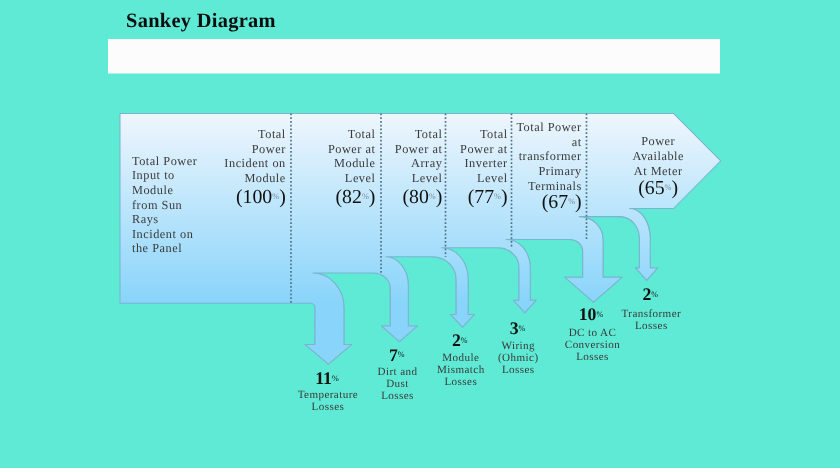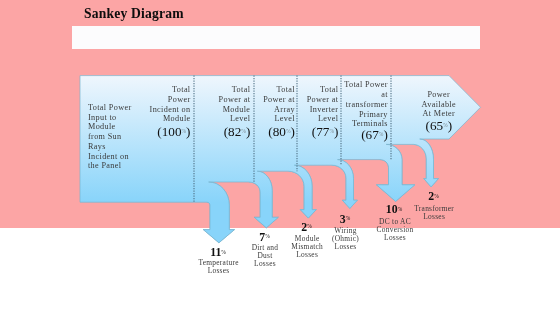--- a/index.html
+++ b/index.html
@@ -1,17 +1,17 @@
 <!DOCTYPE html>
 <html><head>
 <meta charset="utf-8">
 <style>
   html,body{margin:0;padding:0;}
   body{width:560px;height:315px;background:#ffffff;font-family:"Liberation Serif",serif;overflow:hidden;}
-  #stage{position:absolute;left:0;top:0;width:560px;height:228px;background:#fca5a5;}
+  #stage{position:absolute;left:0;top:0;width:560px;height:312px;background:#5eead4;}
   .title{position:absolute;left:84px;top:6px;font-family:"Liberation Serif",serif;font-weight:bold;font-size:13.6px;color:#0d0d0d;letter-spacing:0.2px;}
   .bandbg{position:absolute;left:72px;top:26px;width:408px;height:23px;background:#fcfcfd;}
   .logo{position:absolute;left:446px;top:316px;font-family:Liberation Sans, sans-serif;font-size:7.6px;color:#5e5e5e;letter-spacing:.1px;}
   svg{position:absolute;left:0;top:0;}
 </style>
 </head>
 <body>
 
 <div id="stage">
   <div class="bandbg"></div>

